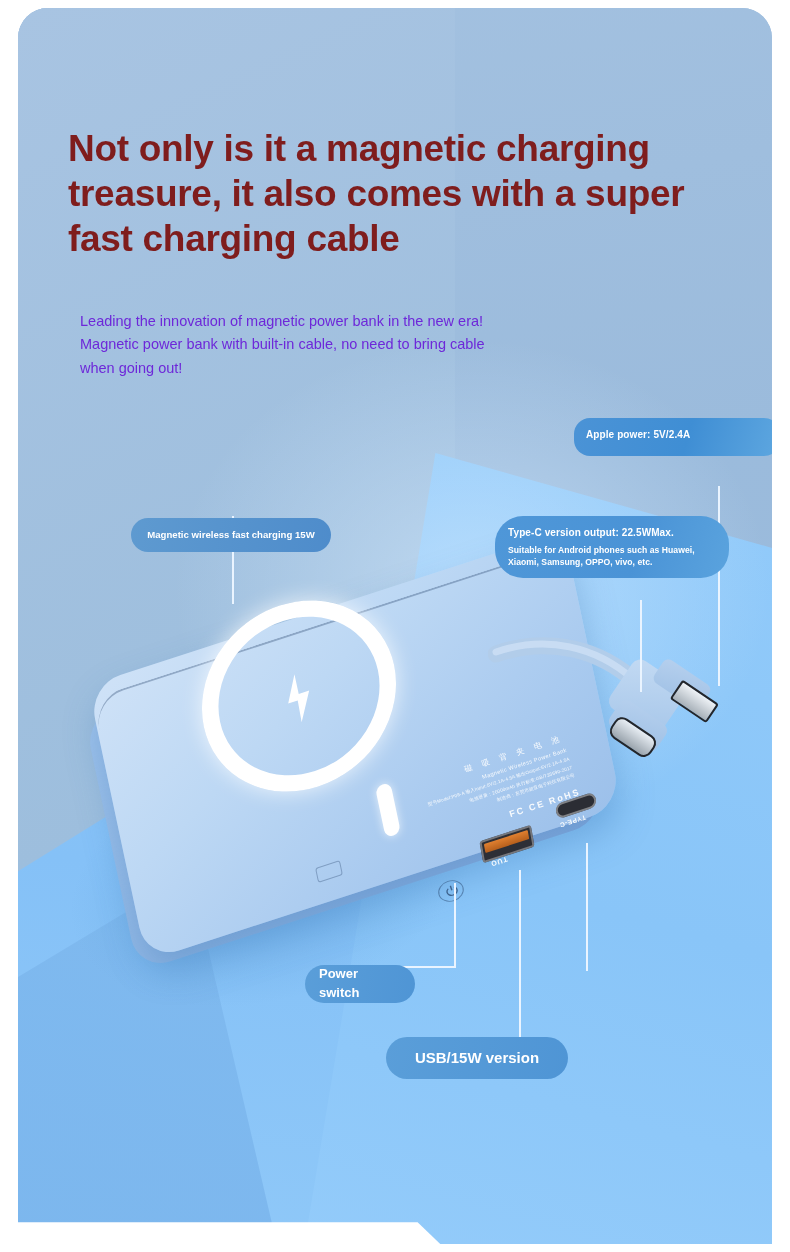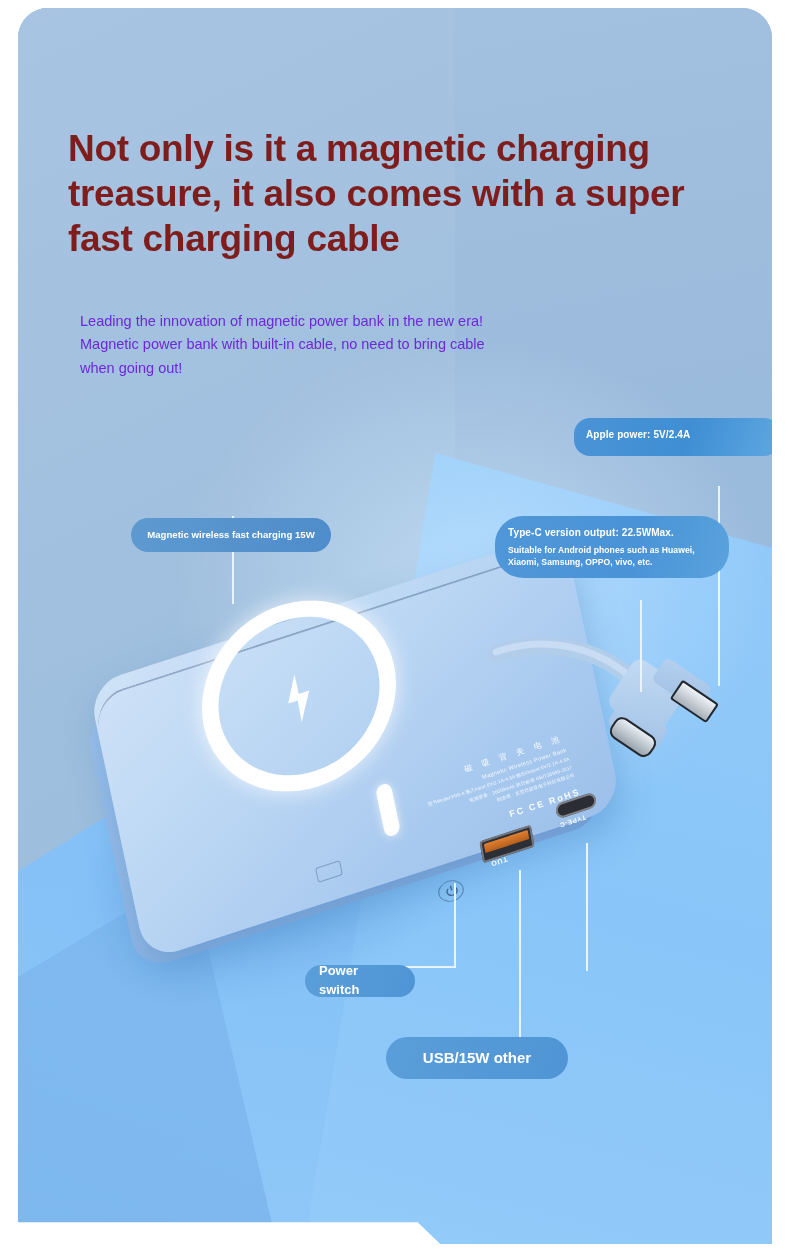--- a/index.html
+++ b/index.html
@@ -198,21 +198,21 @@
     border-radius:16px; padding:10px 12px;
   }
   .c-typec{
     left:439px; top:508px; width:234px;
     background:linear-gradient(105deg,#4f97d8 0%,#4a93d6 60%,#5aa3de 100%);
     border-radius:28px; padding:10px 13px;margin-left:38px;
   }
   .c-title{ font-size:10px; font-weight:bold; margin-bottom:3px; letter-spacing:.1px; }
   .c-desc{ font-size:8.6px; font-weight:bold; letter-spacing:.05px; }
   .c-power{
-    left:287px; top:957px; width:110px; height:32px;
+    left:287px; top:957px; width:110px; height:38px;
     background:linear-gradient(100deg,#5a9ed9 0%,#4f95d5 100%);
     border-radius:19px; font-size:13px; font-weight:bold;
     display:flex; align-items:center; justify-content:center;
   }
   .c-usb{
     left:368px; top:1029px; width:182px; height:42px;
     background:linear-gradient(100deg,#5a9ed9 0%,#4f95d5 100%);
     border-radius:21px; font-size:15px; font-weight:bold;
     display:flex; align-items:center; justify-content:center;
   }
@@ -305,16 +305,16 @@
   <div class="callout c-apple">
     <div class="c-title">Apple power: 5V/2.4A</div>
   </div>
 
   <div class="callout c-typec">
     <div class="c-title">Type-C version output: 22.5WMax.</div>
     <div class="c-desc">Suitable for Android phones such as Huawei, Xiaomi, Samsung, OPPO, vivo, etc.</div>
   </div>
 
   <div class="callout c-power">Power switch</div>
-  <div class="callout c-usb">USB/15W other</div>
+  <div class="callout c-usb">USB/15W version</div>
 
   <div class="floor-bottom-strip"></div>
 </div>
 
 </body></html>

